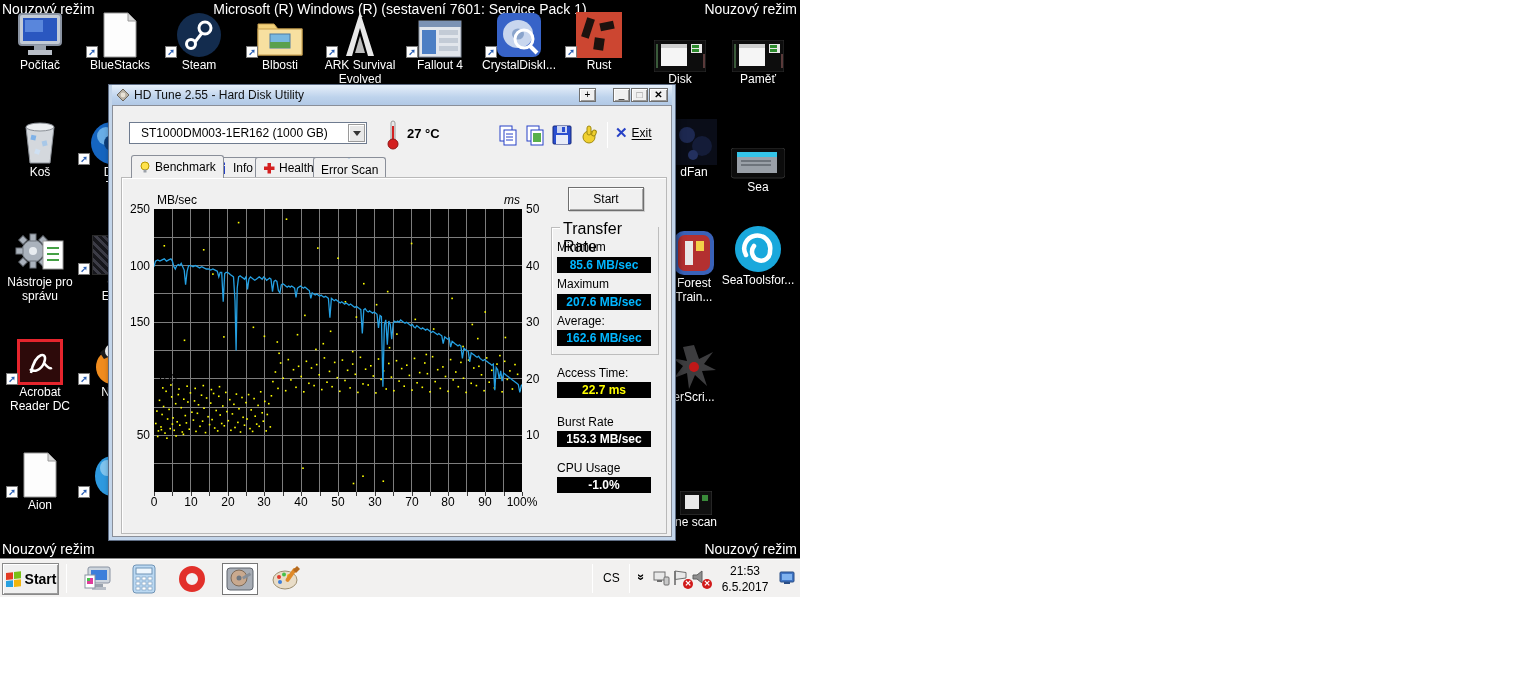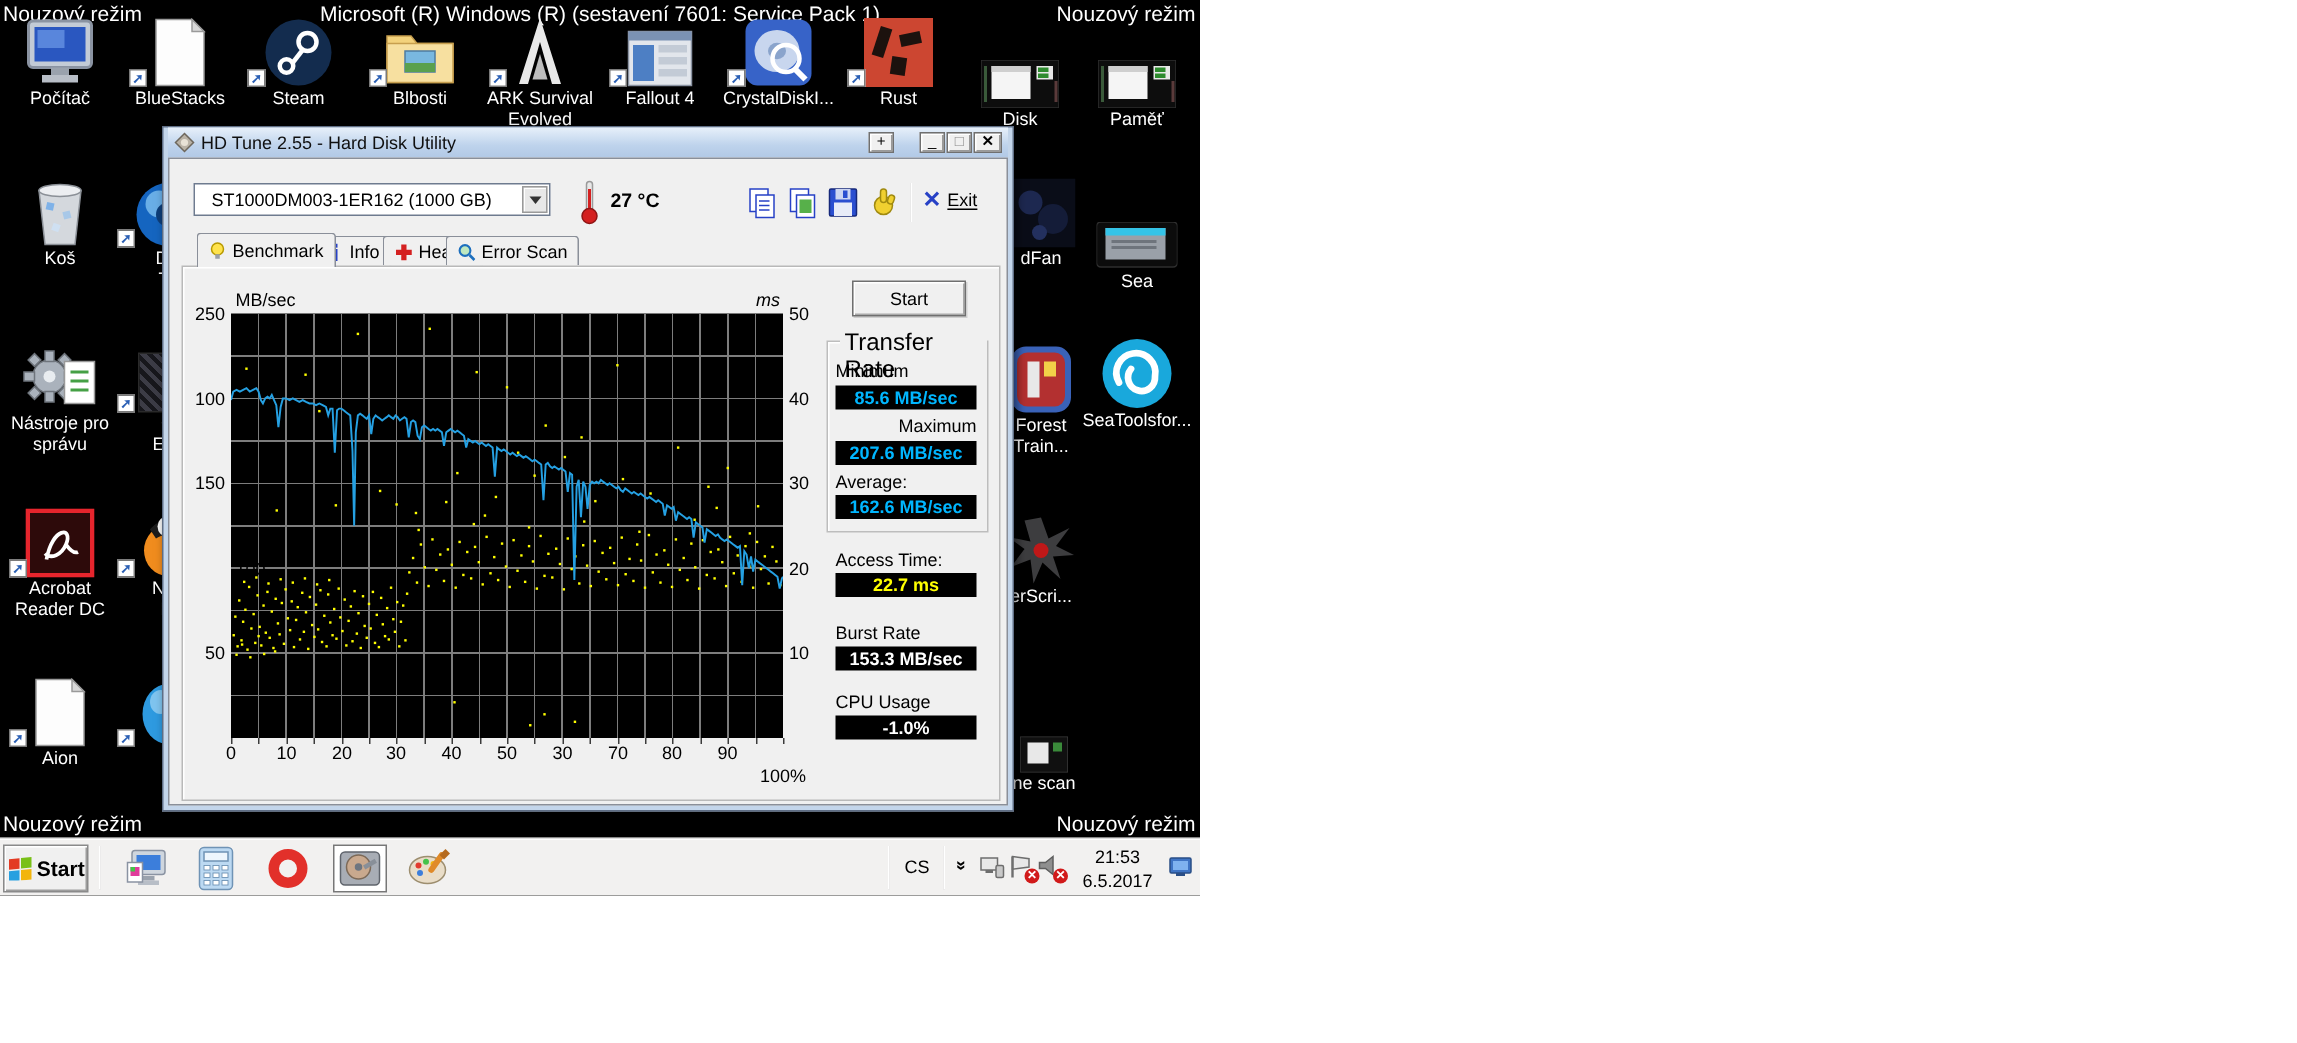--- a/index.html
+++ b/index.html
@@ -430,21 +430,21 @@
             </svg>
           <span>Info</span>
         </div>
         <div class="tab inactive" style="left:142px;">
           <svg class="tab-icn" width="12" height="12">
               <rect x="4.5" y="1" width="3.5" height="10.5" fill="#d42020"></rect>
               <rect x="1" y="4.5" width="10.5" height="3.5" fill="#d42020"></rect>
             </svg>
           <span>Health</span>
         </div>
-        <div class="tab inactive" style="left:184px;">
+        <div class="tab inactive" style="left:200px;flex-direction:column;">
           <svg class="tab-icn" width="12" height="12">
               <circle cx="5" cy="5" r="3.6" fill="#bfe8c0" stroke="#1d6fbe" stroke-width="1.4"></circle>
               <line x1="8" y1="8" x2="11.3" y2="11.3" stroke="#1d6fbe" stroke-width="1.8"></line>
             </svg>
           <span>Error Scan</span>
         </div>
 
         <div id="panel">
           <div class="axis-unit" style="left:35px;top:15px;">MB/sec</div>
           <div class="axis-unit" style="left:382px;top:15px;font-style:italic;">ms</div>
@@ -734,21 +734,21 @@
               <div class="tick" style="top:317px;width:40px;text-align:center;left:12px;">0</div>
               <div class="tick" style="top:317px;width:40px;text-align:center;left:49px;">10</div>
               <div class="tick" style="top:317px;width:40px;text-align:center;left:86px;">20</div>
               <div class="tick" style="top:317px;width:40px;text-align:center;left:122px;">30</div>
               <div class="tick" style="top:317px;width:40px;text-align:center;left:159px;">40</div>
               <div class="tick" style="top:317px;width:40px;text-align:center;left:196px;">50</div>
               <div class="tick" style="top:317px;width:40px;text-align:center;left:233px;">30</div>
               <div class="tick" style="top:317px;width:40px;text-align:center;left:270px;">70</div>
               <div class="tick" style="top:317px;width:40px;text-align:center;left:306px;">80</div>
               <div class="tick" style="top:317px;width:40px;text-align:center;left:343px;">90</div>
-              <div class="tick" style="top:317px;width:40px;text-align:center;left:380px;margin-top:15px;">100%</div>
+              <div class="tick" style="top:317px;width:40px;text-align:center;left:380px;">100%</div>
               <div class="xtickmark" style="left:32px;"></div>
               <div class="xtickmark" style="left:50px;"></div>
               <div class="xtickmark" style="left:69px;"></div>
               <div class="xtickmark" style="left:87px;"></div>
               <div class="xtickmark" style="left:106px;"></div>
               <div class="xtickmark" style="left:124px;"></div>
               <div class="xtickmark" style="left:142px;"></div>
               <div class="xtickmark" style="left:161px;"></div>
               <div class="xtickmark" style="left:179px;"></div>
               <div class="xtickmark" style="left:198px;"></div>
@@ -763,21 +763,21 @@
               <div class="xtickmark" style="left:363px;"></div>
               <div class="xtickmark" style="left:382px;"></div>
               <div class="xtickmark" style="left:400px;"></div>
             </div>
           <div id="start-btn">Start</div>
           <div class="grpbox" style="left:429px;top:49px;width:108px;height:128px;">
             <span class="grp-title">Transfer Rate</span>
           </div>
           <div class="res-label" style="top:62px;">Minimum</div>
           <div class="res-box val-cyan" style="top:79px;">85.6 MB/sec</div>
-          <div class="res-label" style="top:99px;margin-left:42px;">Maximum</div>
+          <div class="res-label" style="top:99px;">Maximum</div>
           <div class="res-box val-cyan" style="top:116px;">207.6 MB/sec</div>
           <div class="res-label" style="top:136px;">Average:</div>
           <div class="res-box val-cyan" style="top:152px;">162.6 MB/sec</div>
           <div class="res-label" style="top:188px;">Access Time:</div>
           <div class="res-box val-yellow" style="top:204px;">22.7 ms</div>
           <div class="res-label" style="top:237px;">Burst Rate</div>
           <div class="res-box val-white" style="top:253px;">153.3 MB/sec</div>
           <div class="res-label" style="top:283px;">CPU Usage</div>
           <div class="res-box val-white" style="top:299px;">-1.0%</div>
         </div>

